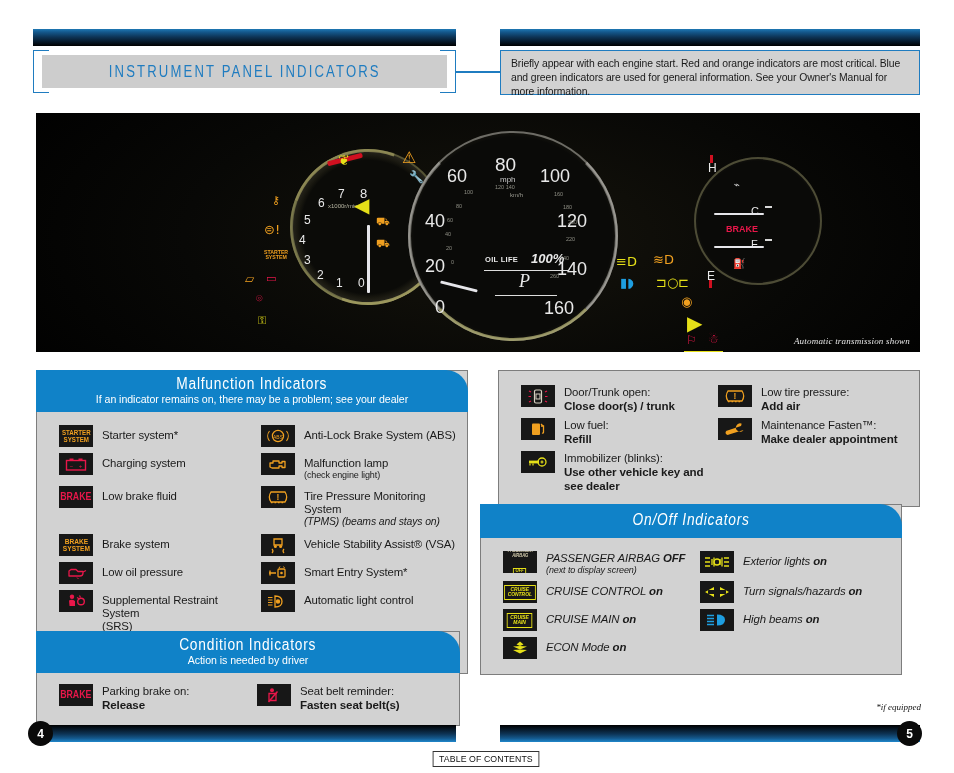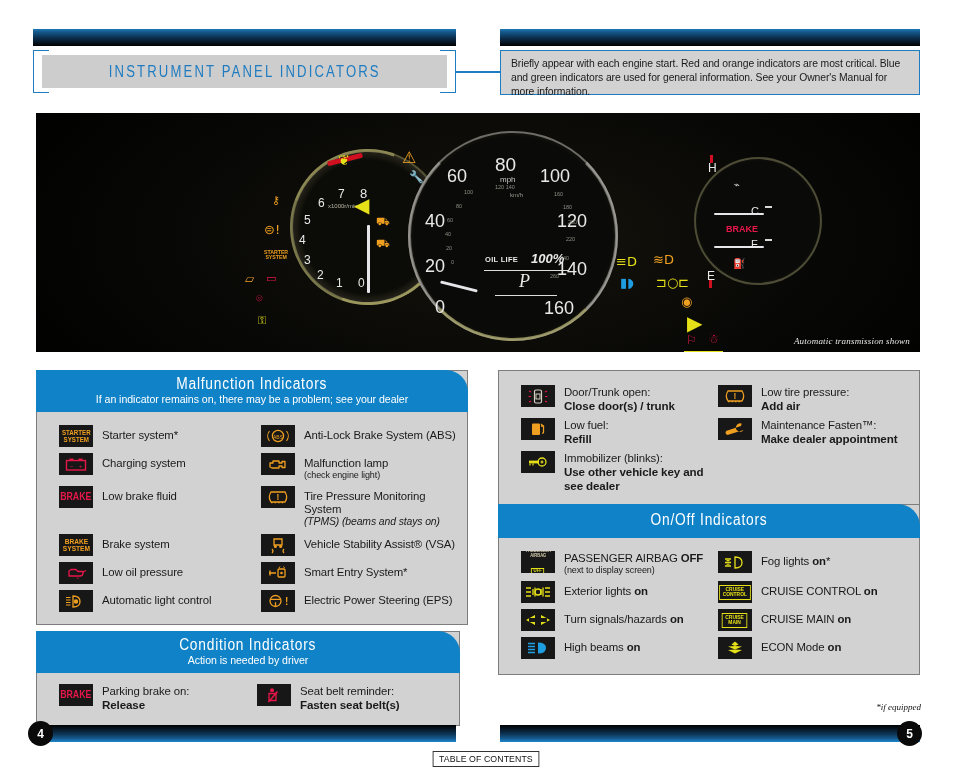--- a/index.html
+++ b/index.html
@@ -466,20 +466,34 @@
               <circle cx="15.5" cy="8" r="1.3" fill="#f0a020"></circle>
               <path d="M3 8 L10 8 M4 5.5 L4 10.5" stroke="#f0a020" stroke-width="1.4"></path>
               <path d="M14 1.5 L13 3 M17.5 1.5 L18.5 3" stroke="#f0a020" stroke-width="1"></path>
             </svg>
         </div>
         <div class="txt">
             <span class="lbl">Smart Entry System*</span>
           </div>
       </div>
 
+      <div class="row">
+        <div class="tile">
+          <svg width="22" height="16" viewBox="0 0 22 16">
+              <circle cx="7" cy="3.8" r="2.2" fill="#e8174a"></circle>
+              <path d="M4 7.5 Q7 6 10 8 L10 13 L4.5 13 Z" fill="#e8174a"></path>
+              <circle cx="16" cy="8.5" r="3.3" fill="none" stroke="#e8174a" stroke-width="1.4"></circle>
+              <path d="M12 4.5 L14.5 6 M14.5 2.5 L15.5 4.5" stroke="#e8174a" stroke-width="1.2"></path>
+            </svg>
+        </div>
+        <div class="txt">
+          <span class="lbl">Supplemental Restraint System</span>
+          <span class="lbl">(SRS)</span>
+        </div>
+      </div>
 
       <div class="row">
         <div class="tile">
           <svg width="24" height="15" viewBox="0 0 24 15">
               <path d="M9 2 L9 13 Q16 13 16 7.5 Q16 2 9 2 Z" fill="none" stroke="#f0a020" stroke-width="1.3"></path>
               <path d="M12 7.5 m -2.2 0 a 2.2 2.2 0 1 0 4.4 0 a 2.2 2.2 0 1 0 -4.4 0" fill="#f0a020"></path>
               <path d="M2 3.5 L6.5 3.5 M2 6 L6.5 6 M2 8.5 L6.5 8.5 M2 11 L6.5 11" stroke="#f0a020" stroke-width="1.1"></path>
             </svg>
         </div>
         <div class="txt">
@@ -605,51 +619,39 @@
         <div class="txt" style="padding-top:1px;">
           <span class="lbl">Immobilizer (blinks):</span>
           <span class="bold2">Use other vehicle key and see dealer</span>
         </div>
       </div>
 
       <div></div>
     </div>
   </div>
 
-  <div class="panel" style="left:498px;top:504px;width:422px;">
+  <div class="panel" style="left:480px;top:504px;width:422px;font-style:italic;">
     <div class="panel-hd" style="padding:7px 4px 9px;">
       <div class="h1">On/Off Indicators</div>
     </div>
     <div class="panel-body" style="padding:9px 10px 12px 22px;">
 
       <div class="row">
         <div class="tile">
           <div style="text-align:center;line-height:1;">
             <div class="tword" style="color:#d8d0b0;font-size:4.6px;">PASSENGER<br>AIRBAG</div>
             <div class="tword" style="color:#e6e018;font-size:4.6px;border:.6px solid #e6e018;display:inline-block;padding:0 2px;margin-top:1px;">OFF</div>
           </div>
         </div>
         <div class="txt" style="padding-top:1px;">
           <span class="lbl"><span>PASSENGER AIRBAG </span><b>OFF</b></span>
           <span class="sub">(next to display screen)</span>
         </div>
       </div>
 
-      <div class="row">
-        <div class="tile">
-          <svg width="24" height="15" viewBox="0 0 24 15">
-              <path d="M12 2 L12 13 Q19 13 19 7.5 Q19 2 12 2 Z" fill="none" stroke="#e6e018" stroke-width="1.3"></path>
-              <path d="M2 4 L8 4 M2 7.5 L8 7.5 M2 11 L8 11" stroke="#e6e018" stroke-width="1.3"></path>
-              <path d="M3.5 5.6 L6.5 5.6 M3.5 9.2 L6.5 9.2" stroke="#e6e018" stroke-width="1.1"></path>
-            </svg>
-        </div>
-        <div class="txt">
-            <span class="lbl"><span>Fog lights </span><b>on</b><span>*</span></span>
-          </div>
-      </div>
 
 
       <div class="row">
         <div class="tile">
           <svg width="28" height="14" viewBox="0 0 28 14">
               <path d="M2 3 L7 3 M2 7 L7 7 M2 11 L7 11" stroke="#e6e018" stroke-width="1.3"></path>
               <path d="M9 4 L9 10 M11 2.5 L11 11.5" stroke="#e6e018" stroke-width="1.3"></path>
               <circle cx="14" cy="7" r="3" fill="none" stroke="#e6e018" stroke-width="1.3"></circle>
               <path d="M17 4 L17 10 M19 2.5 L19 11.5" stroke="#e6e018" stroke-width="1.3"></path>
               <path d="M21 3 L26 3 M21 7 L26 7 M21 11 L26 11" stroke="#e6e018" stroke-width="1.3"></path>

